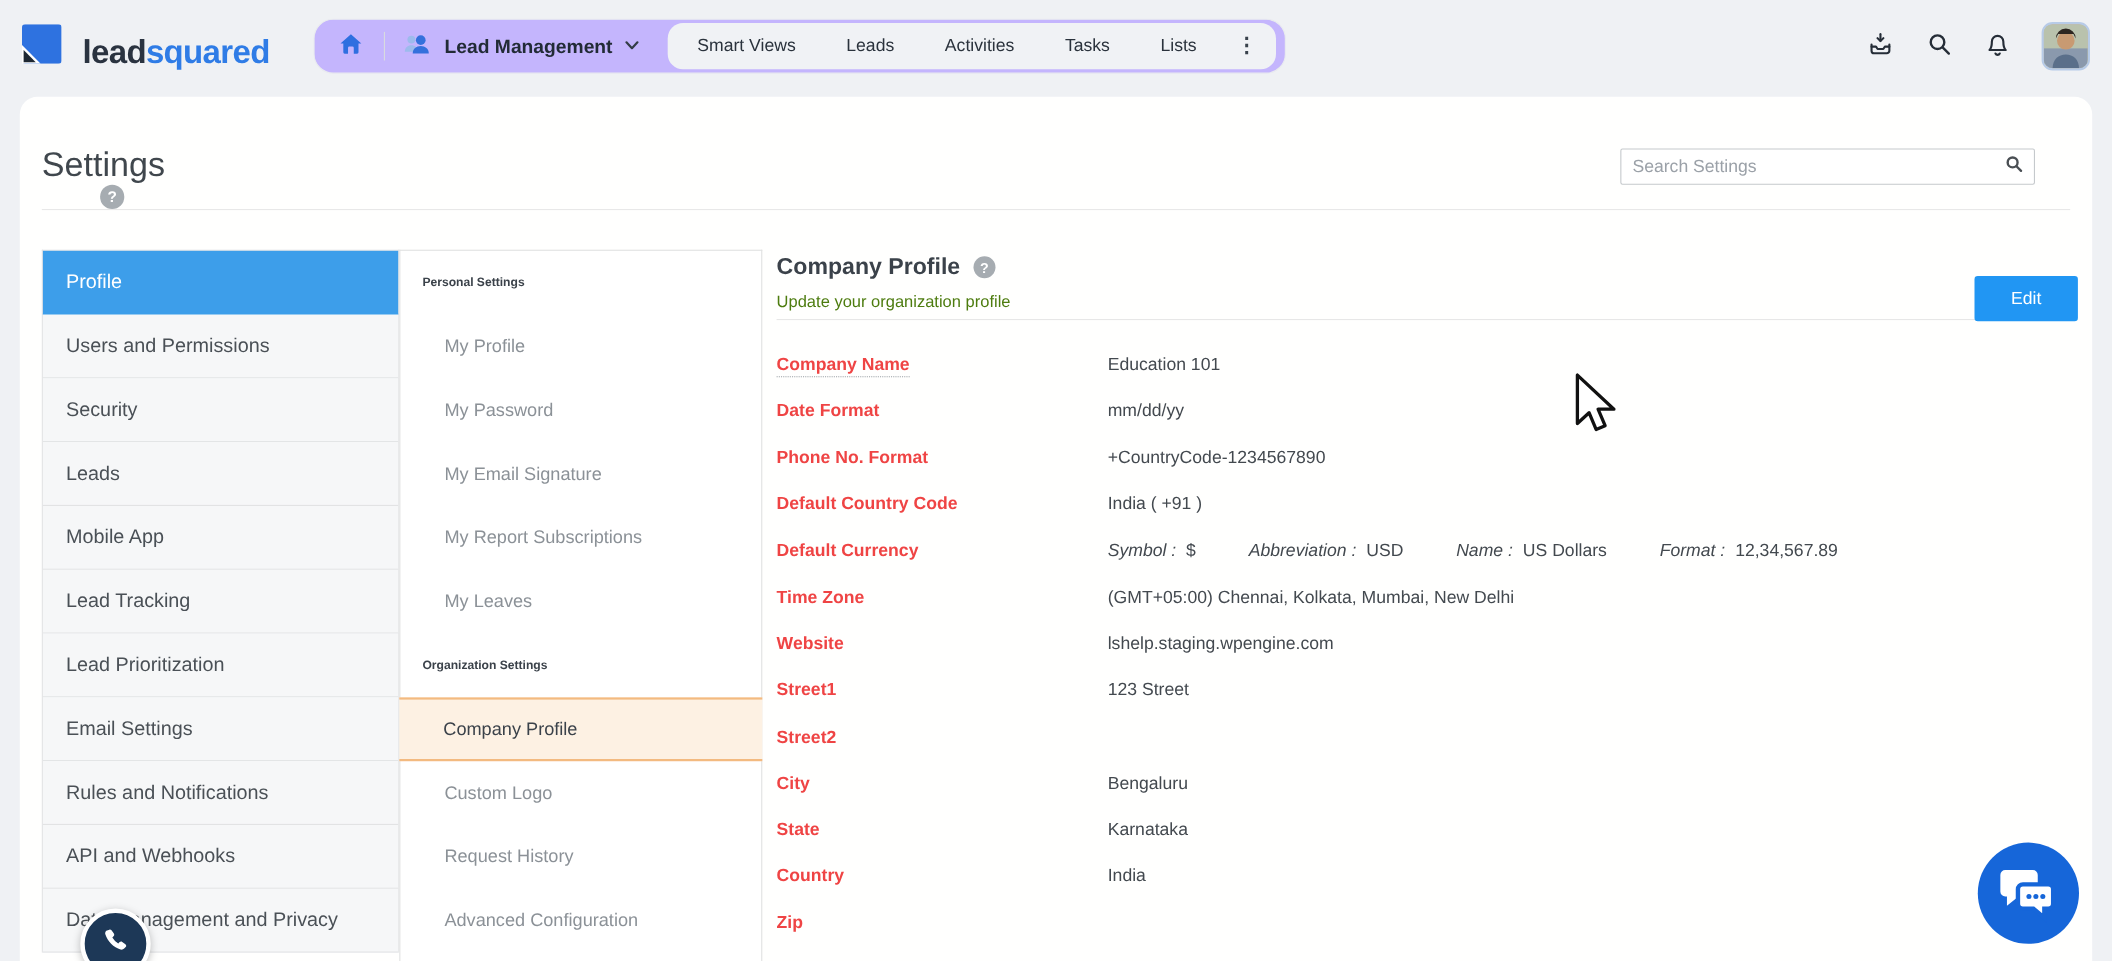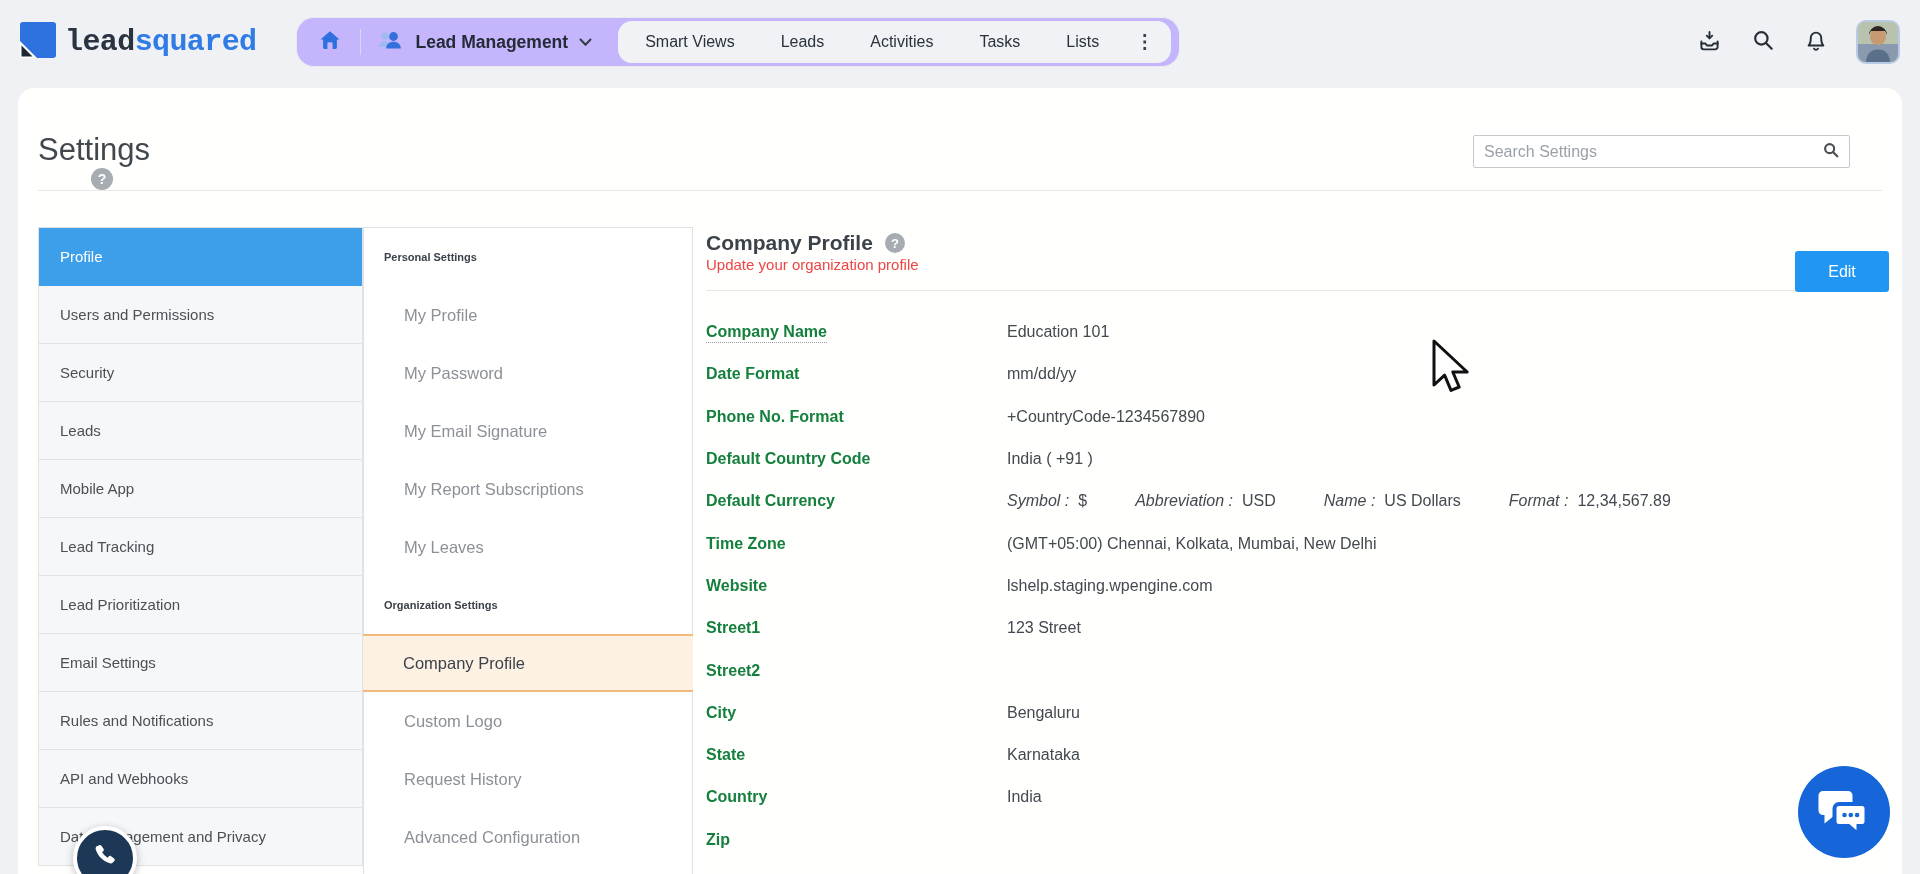--- a/index.html
+++ b/index.html
@@ -4,21 +4,21 @@
 <style>
   html,body{margin:0;padding:0;}
   body{
     width:1920px;height:874px;position:relative;overflow:hidden;
     background:#eff1f4;font-family:"Liberation Sans",sans-serif;
     -webkit-font-smoothing:antialiased;
   }
   
   .topbar{position:absolute;top:0;left:0;width:1920px;height:84px;
     display:flex;align-items:center;padding:0 20px;box-sizing:border-box;}
-  .logo{display:flex;align-items:center;gap:9px;flex:none;font-family:Liberation Mono, monospace;}
+  .logo{display:flex;align-items:flex-end;gap:19px;flex:none;}
   .logo-word{font-size:30px;font-weight:700;letter-spacing:-0.6px;line-height:1;}
   .logo-word .w1{color:#2a3340;}
   .logo-word .w2{color:#2f7ce6;}
   .nav-pill{height:50px;border-radius:18px;background:#c4b5fd;border:1px solid #e9ebef;
     display:flex;align-items:center;margin-left:40px;padding:0 8px 0 18px;box-sizing:border-box;}
   .home-btn{display:flex;align-items:center;justify-content:center;width:30px;cursor:pointer;}
   .pill-divider{width:1px;height:26px;background:#d8dbdf;margin:0 15px;}
   .workspace{display:flex;align-items:center;cursor:pointer;}
   .workspace .ws-label{font-size:17.5px;font-weight:700;color:#222b36;margin:0 11px 0 11px;}
   .nav-group{display:flex;align-items:center;height:42px;background:#f0f2f5;border-radius:14px;
@@ -38,39 +38,39 @@
   .search-box{position:absolute;left:1455px;top:47px;width:377px;height:33px;border:1px solid #c5c9cc;
     border-radius:2px;background:#fff;display:flex;align-items:stretch;box-sizing:border-box;}
   .search-box input{flex:1;border:none;outline:none;padding:0 10px;font-size:16px;color:#333;
     font-family:"Liberation Sans",sans-serif;background:transparent;}
   .search-box input::placeholder{color:#9ba1a8;}
   .search-btn{width:36px;display:flex;align-items:center;justify-content:center;cursor:pointer;}
   .header-divider{position:absolute;top:102px;left:20px;width:1844px;height:1px;background:#e8e8e8;}
   
   .side-col{position:absolute;left:20px;top:139px;width:325px;border:1px solid #e1e2e3;border-bottom:none;box-sizing:border-box;}
   .side-item{height:57px;line-height:57px;padding-left:21px;background:#f6f7f8;border-bottom:1px solid #e2e3e4;
-    font-size:15px;color:#4a5056;cursor:pointer;white-space:nowrap;}
+    font-size:18px;color:#4a5056;cursor:pointer;white-space:nowrap;}
   .side-item.active{background:#3d9eea;color:#ffffff;border-bottom-color:#3d9eea;}
   
   .subnav-col{position:absolute;left:345px;top:139px;width:330px;height:671px;background:#fff;
     border:1px solid #e0e1e2;border-bottom:none;box-sizing:border-box;}
   .sub-row{height:58px;display:flex;align-items:center;box-sizing:border-box;}
   .sub-header{padding-left:20px;font-size:11px;font-weight:700;color:#3b424a;}
   .sub-item{padding-left:40px;font-size:16.5px;color:#8b9197;cursor:pointer;}
   .sub-item.active{background:#fdf1e3;border-top:2px solid #f3ba80;border-bottom:2px solid #f3ba80;
     color:#3b424a;margin:0 -1px;}
   
   .content-title{position:absolute;left:688px;top:143px;font-size:21px;font-weight:700;color:#3b424a;display:flex;align-items:center;}
-  .content-sub{position:absolute;left:688px;top:168px;font-size:15px;color:#ef4444;}
+  .content-sub{position:absolute;left:688px;top:178px;font-size:15px;color:#4d7c0f;}
   .content-divider{position:absolute;top:202px;left:688px;width:1176px;height:1px;background:#e7e7e7;}
   .edit-btn{position:absolute;left:1777px;top:163px;width:94px;height:41px;background:#2196f3;color:#fff;
     font-size:16px;border:none;border-radius:3px;cursor:pointer;font-family:"Liberation Sans",sans-serif;z-index:2;}
   .fields{position:absolute;left:688px;top:223px;width:1180px;}
   .field-row{display:flex;align-items:center;height:42.3px;font-size:16px;}
-  .f-label{width:301px;flex:none;font-weight:700;color:#15803d;white-space:nowrap;}
+  .f-label{width:301px;flex:none;font-weight:700;color:#ef4444;white-space:nowrap;}
   .f-label.dotted .lbl-inner{border-bottom:1px dotted #9aa0a5;padding-bottom:2px;}
   .f-value{color:#43494f;white-space:nowrap;}
   .f-group{display:inline-flex;align-items:baseline;margin-right:48px;}
   .f-part-k{font-style:italic;color:#43494f;}
   .f-part-v{color:#43494f;margin-left:9px;}
   
   .chat-fab{position:absolute;left:1798px;top:766px;width:92px;height:92px;border-radius:50%;
     background:#1666d9;cursor:pointer;z-index:5;display:flex;align-items:center;justify-content:center;}
   .phone-fab{position:absolute;left:73px;top:826px;width:56px;height:56px;border-radius:50%;
     background:#1d3857;border:4px solid #ffffff;box-shadow:0 2px 8px rgba(0,0,0,.25);

